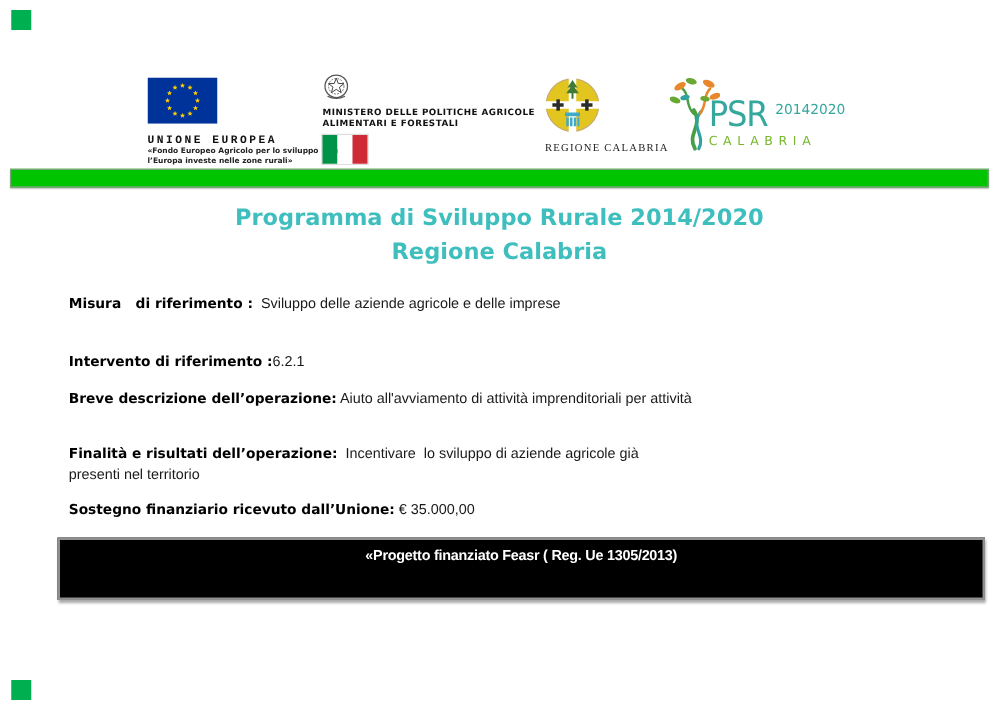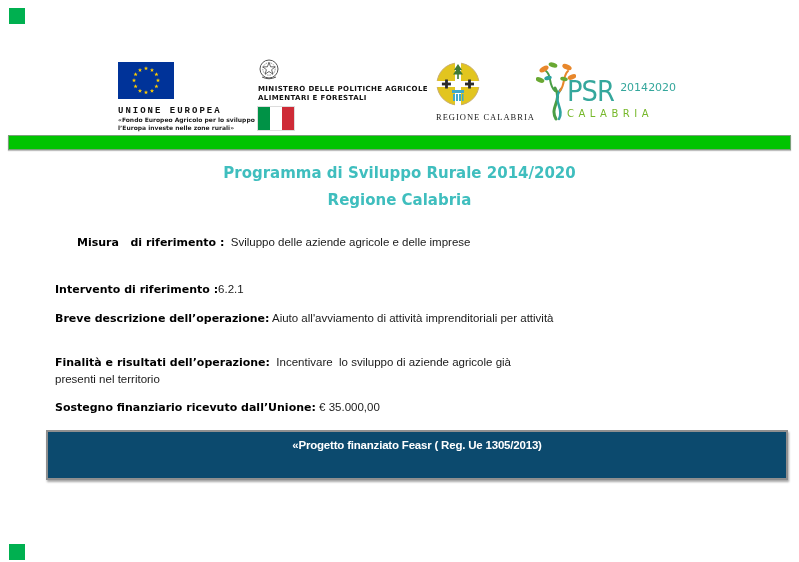--- a/index.html
+++ b/index.html
@@ -43,33 +43,33 @@
   .psr-region{margin-top:3px;font-family:"DejaVu Sans",sans-serif;font-size:10px;
               letter-spacing:4.5px;color:#76B82A;font-weight:500;}
 
   
   .green-bar{position:absolute;left:8px;top:135px;width:781px;height:13px;
              background:#00C400;border:1px solid #79a079;
              box-shadow:0 1px 1px rgba(0,0,0,0.25);}
 
   
   .title{position:absolute;left:0;width:799px;text-align:center;
-         font-family:"DejaVu Sans",sans-serif;font-weight:bold;font-size:15px;
+         font-family:"DejaVu Sans",sans-serif;font-weight:bold;font-size:18px;
          color:#3FBEBE;}
   .t1{top:164px;} .t2{top:191px;}
 
   
   .field{position:absolute;left:55px;width:710px;margin:0;font-size:11.5px;
          line-height:17px;color:#1a1a1a;white-space:pre-wrap;}
   .field b{font-family:"DejaVu Sans",sans-serif;font-size:11px;color:#000;}
-  .f1{top:234px;margin-left:22px;} .f2{top:281px;} .f3{top:310px;} .f4{top:354px;} .f5{top:399px;}
+  .f1{top:234px;} .f2{top:281px;} .f3{top:310px;} .f4{top:354px;} .f5{top:399px;}
 
   
   .footer-box{position:absolute;left:46px;top:430px;width:738px;height:46px;
-              background:#0c4a6e;border:2px solid #8f8f8f;
+              background:#000000;border:2px solid #8f8f8f;
               box-shadow:1px 2px 2px rgba(0,0,0,0.35);
               text-align:center;color:#ffffff;font-weight:bold;font-size:11.5px;
               letter-spacing:-0.2px;}
   .footer-line1{margin-top:5px;line-height:16px;}
   .footer-line2{margin-top:9px;line-height:16px;}
 </style>
 </head>
 <body>
 
 <div>

